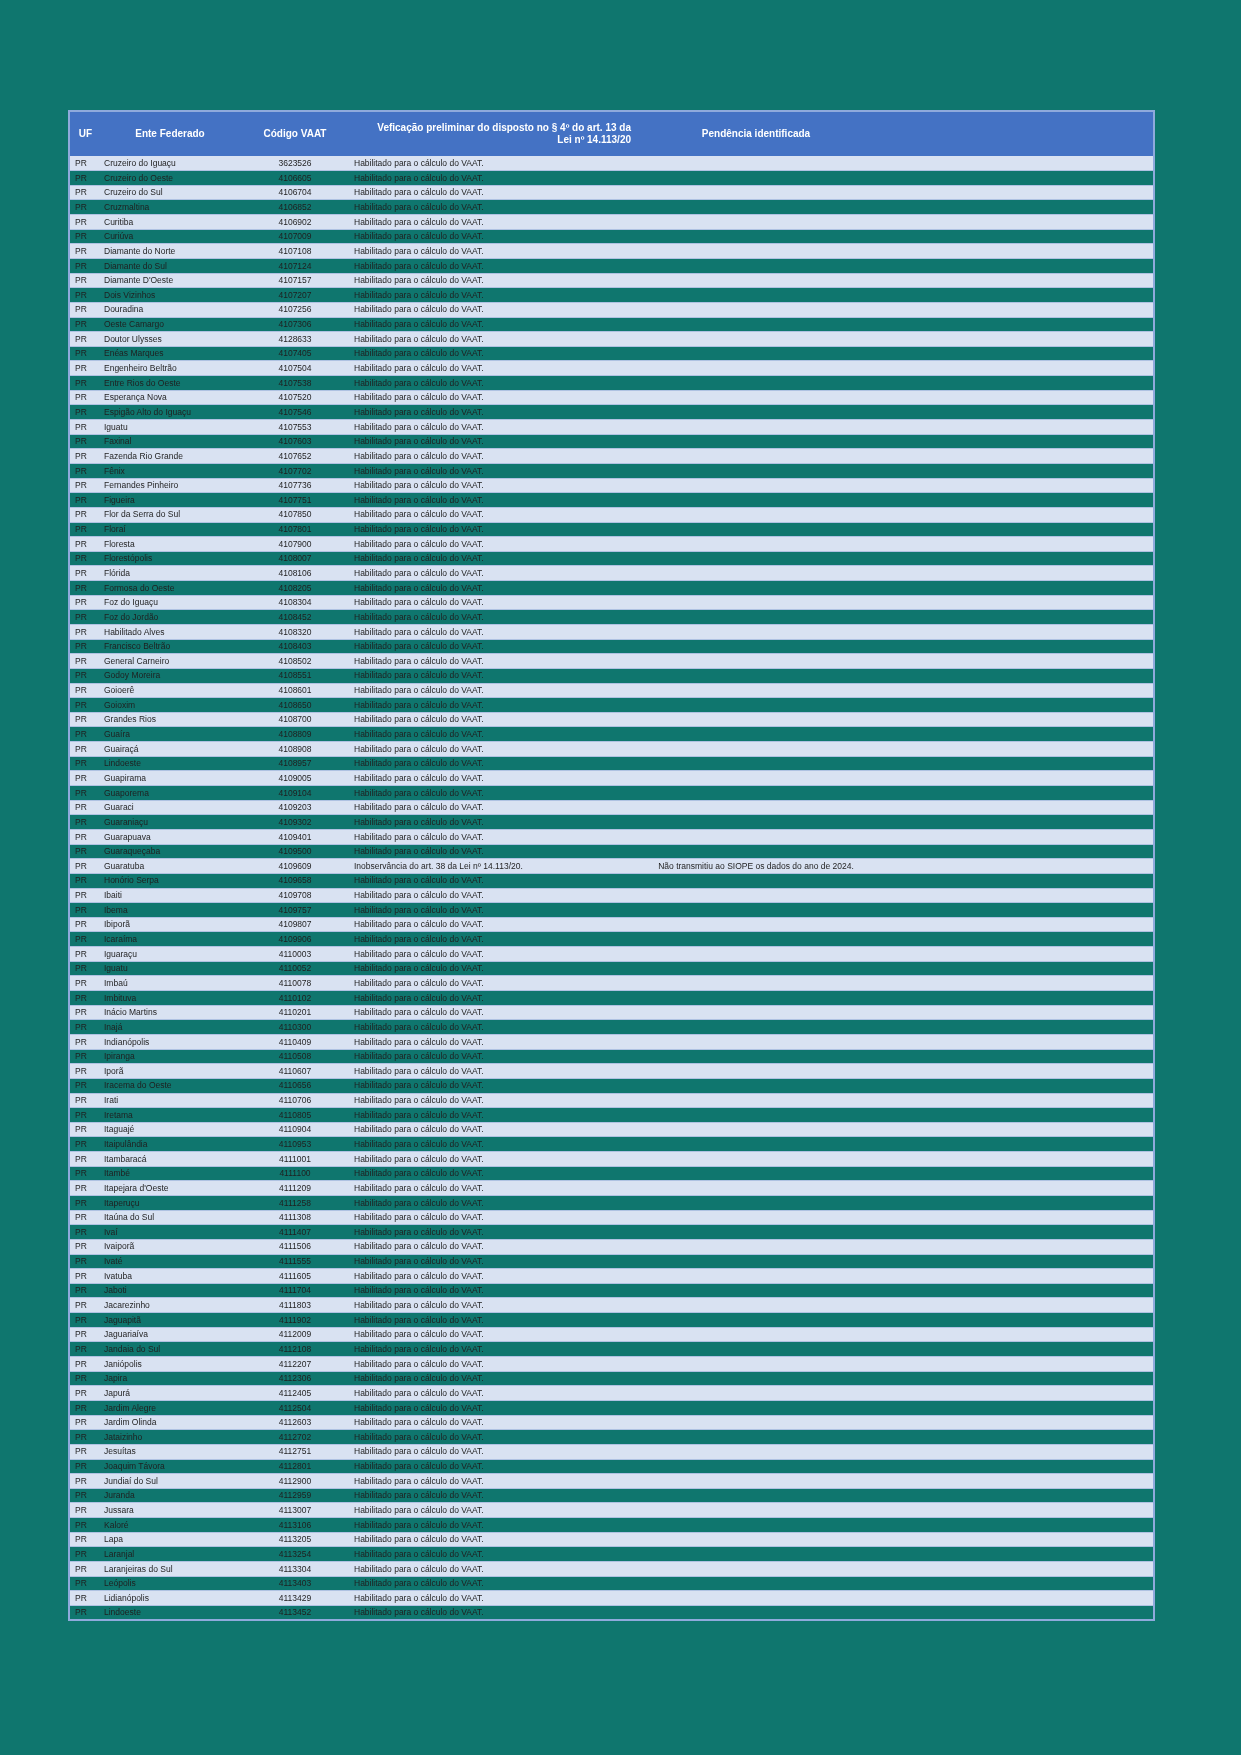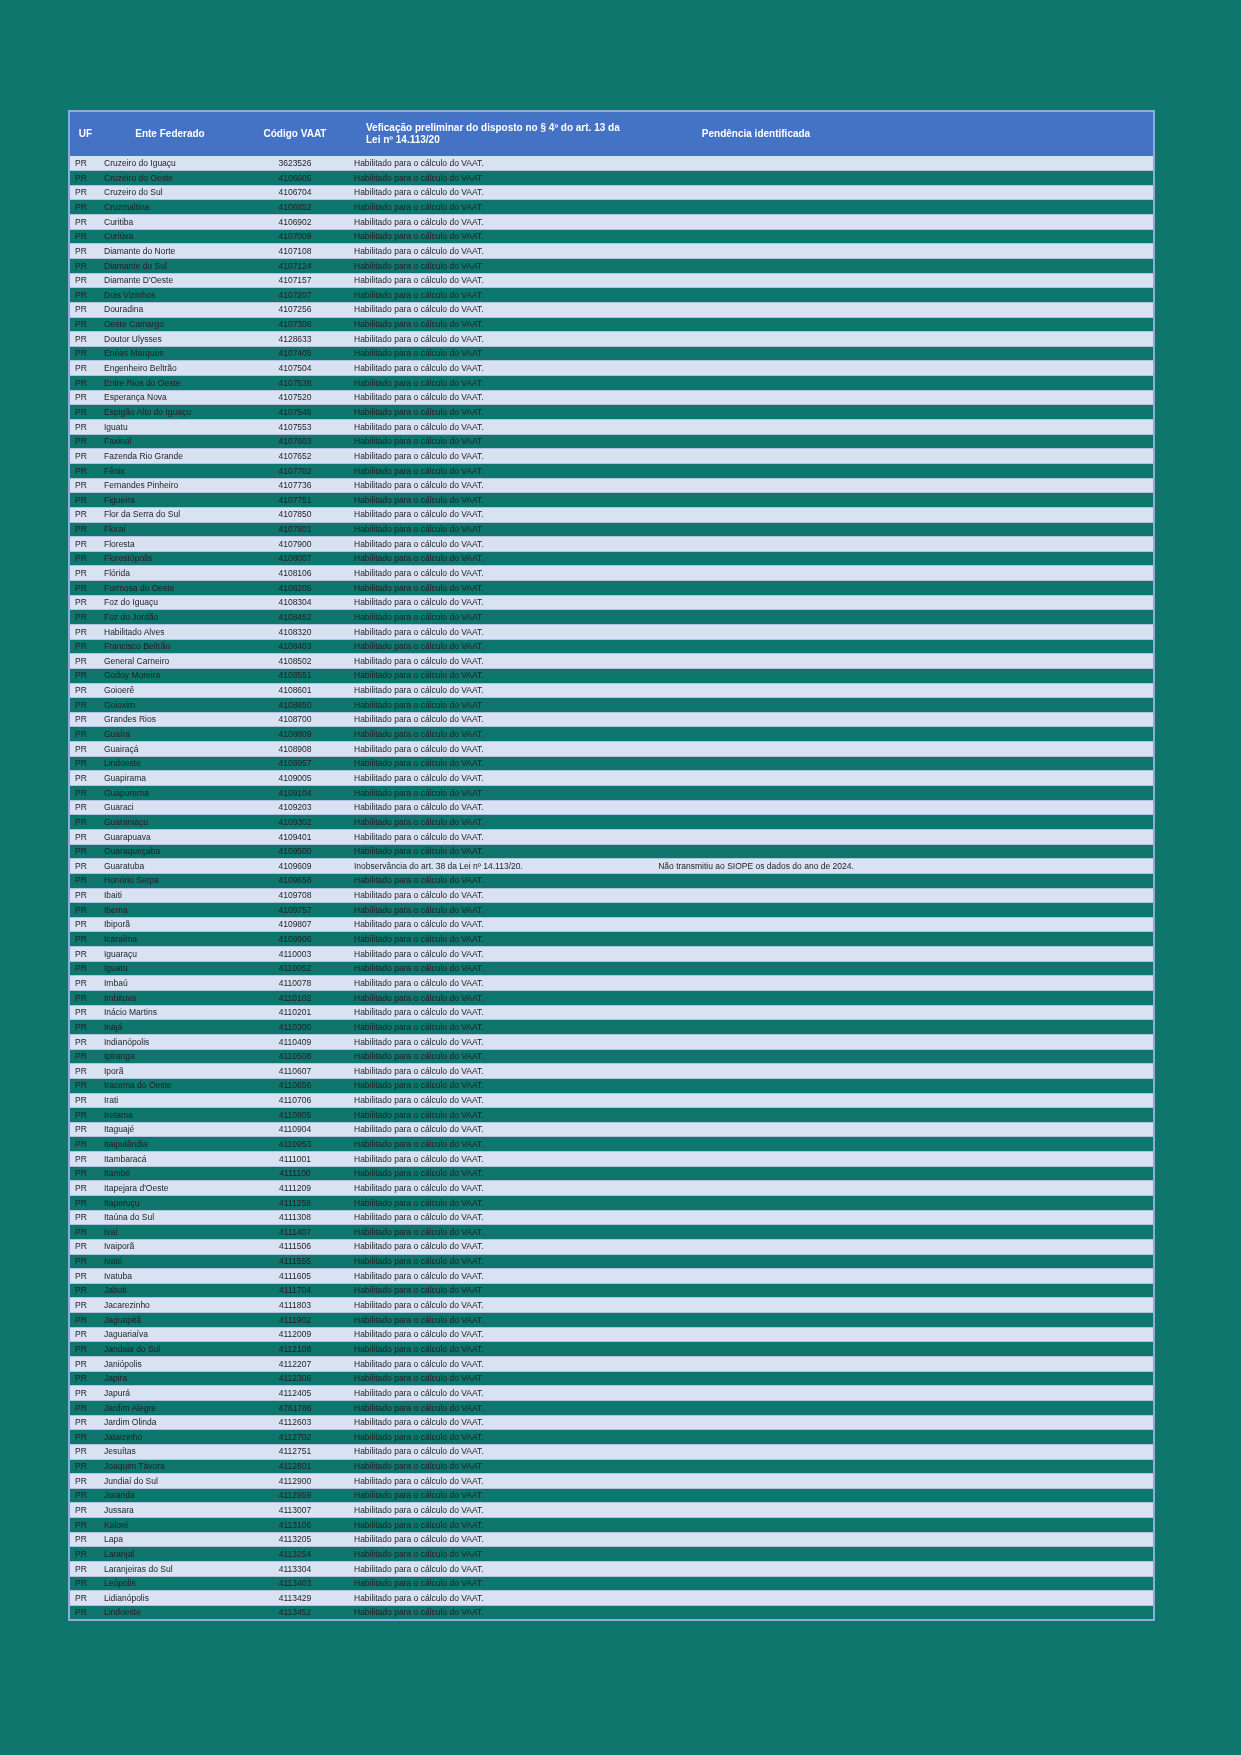--- a/index.html
+++ b/index.html
@@ -40,21 +40,21 @@
     color:var(--header-text);
     font-size:10px;
     font-weight:bold;
     height:45px;
     vertical-align:middle;
     text-align:center;
     line-height:1.25;
     padding:2px 4px;
   }
   thead th.h-ver{
-    text-align:left;
+    text-align:right;
     padding-left:15px;
     padding-right:8px;
   }
   tbody td{
     height:14.65px;
     font-size:8.5px;
     color:var(--body-text);
     border-bottom:1px solid var(--row-border);
     vertical-align:middle;
     line-height:1;
@@ -769,21 +769,21 @@
           <td class="col-uf">PR</td>
           <td class="col-ente">Japurá</td>
           <td class="col-cod">4112405</td>
           <td class="col-status">Habilitado para o cálculo do VAAT.</td>
           <td class="col-pend"></td>
           <td class="col-fill"></td>
         </tr>
         <tr>
           <td class="col-uf">PR</td>
           <td class="col-ente">Jardim Alegre</td>
-          <td class="col-cod">4761786</td>
+          <td class="col-cod">4112504</td>
           <td class="col-status">Habilitado para o cálculo do VAAT.</td>
           <td class="col-pend"></td>
           <td class="col-fill"></td>
         </tr>
         <tr class="alt">
           <td class="col-uf">PR</td>
           <td class="col-ente">Jardim Olinda</td>
           <td class="col-cod">4112603</td>
           <td class="col-status">Habilitado para o cálculo do VAAT.</td>
           <td class="col-pend"></td>

